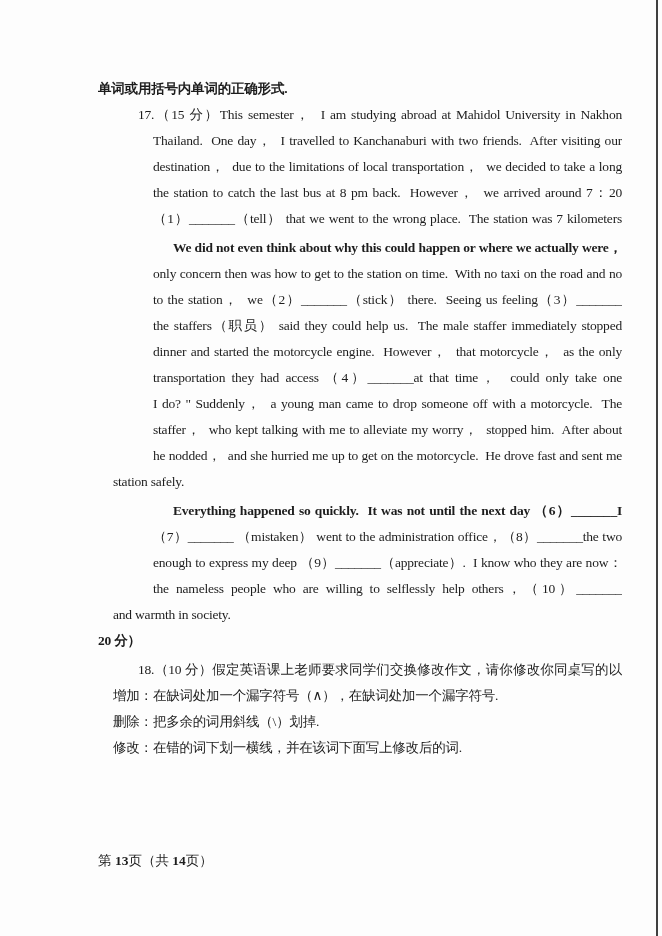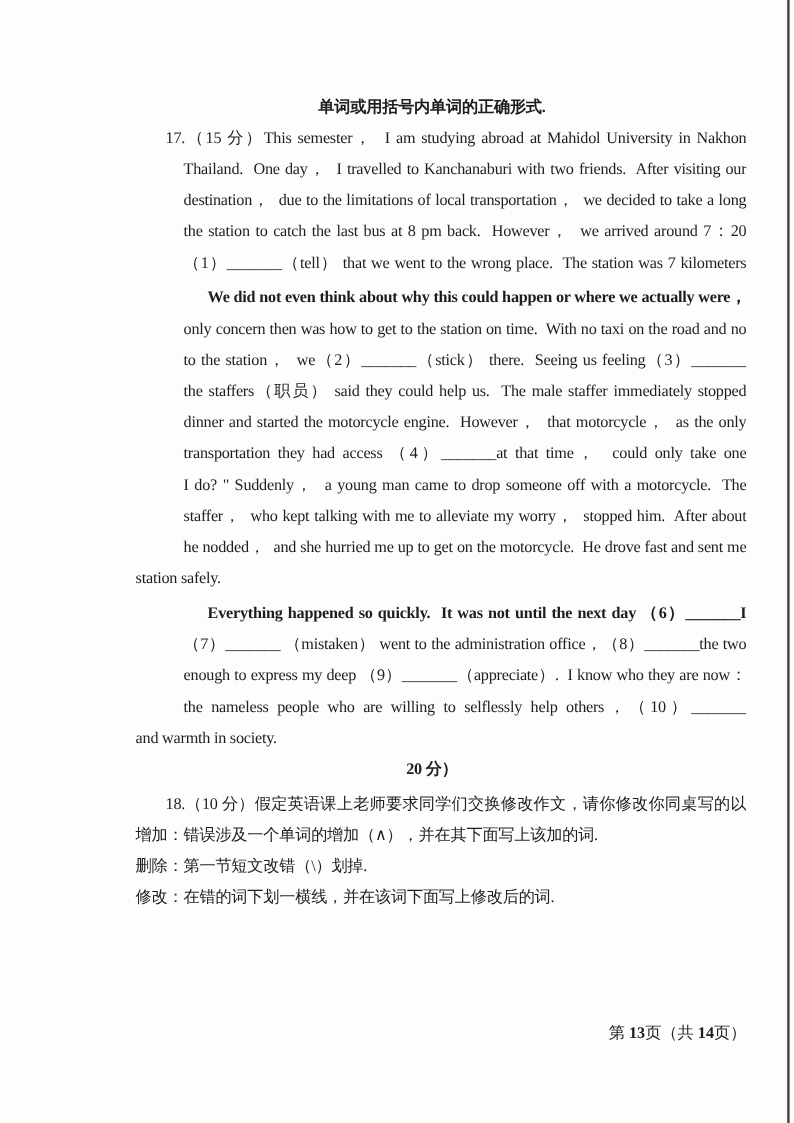--- a/index.html
+++ b/index.html
@@ -35,26 +35,26 @@
     overflow:hidden;
     text-align:left;
   }
   .line.j{
     text-align:justify;
     text-align-last:justify;
     margin-left:40px;
   }
   .line.bold{font-weight:bold;}
   .line.gap{margin-top:3px;}
-  .indent-base{padding-left:0;text-align:center;}
+  .indent-base{padding-left:0;}
   .indent-hang{padding-left:15px;}
   .indent-para{padding-left:35px;font-weight:bold;}
   .footer{
     position:absolute;left:98px;top:851px;width:524px;
-    text-align:right;
+    text-align:left;
     font-size:13.5px;line-height:20px;
     white-space:pre;
   }
   .footer b{font-weight:bold;}
 </style>
 </head>
 <body>
 
 <div class="page">
 
@@ -75,22 +75,22 @@
       <div class="line indent-hang j">staffer，  who kept talking with me to alleviate my worry，  stopped him.  After about spoke，</div>
       <div class="line indent-hang j">he nodded，  and she hurried me up to get on the motorcycle.  He drove fast and sent me to the</div>
       <div class="line indent-hang">station safely.</div>
       <div class="line indent-para j gap">Everything happened so quickly.  It was not until the next day （6）_______I knew we</div>
       <div class="line indent-hang j">（7）_______ （mistaken） went to the administration office，（8）_______the two staffers</div>
       <div class="line indent-hang j">enough to express my deep （9）_______（appreciate）.  I know who they are now：They are</div>
       <div class="line indent-hang j">the nameless people who are willing to selflessly help others，（10）_______（spread）love and</div>
       <div class="line indent-hang">and warmth in society.</div>
       <div class="line indent-base bold">20 分）</div>
       <div class="line indent-base j gap">18.（10 分）假定英语课上老师要求同学们交换修改作文，请你修改你同桌写的以下作文. 文</div>
-      <div class="line indent-hang">增加：错误涉及一个单词的增加（∧），并在其下面写上该加的词.</div>
-      <div class="line indent-hang">删除：第一节短文改错（\）划掉.</div>
+      <div class="line indent-hang">增加：在缺词处加一个漏字符号（∧），在缺词处加一个漏字符号.</div>
+      <div class="line indent-hang">删除：把多余的词用斜线（\）划掉.</div>
       <div class="line indent-hang">修改：在错的词下划一横线，并在该词下面写上修改后的词.</div>
     </div>
 
   <div class="footer"><span>第 </span><b>13</b><span>页（共 </span><b>14</b><span>页）</span></div>
 
   <div class="edge"></div>
 
 </div>
 
 </body></html>

